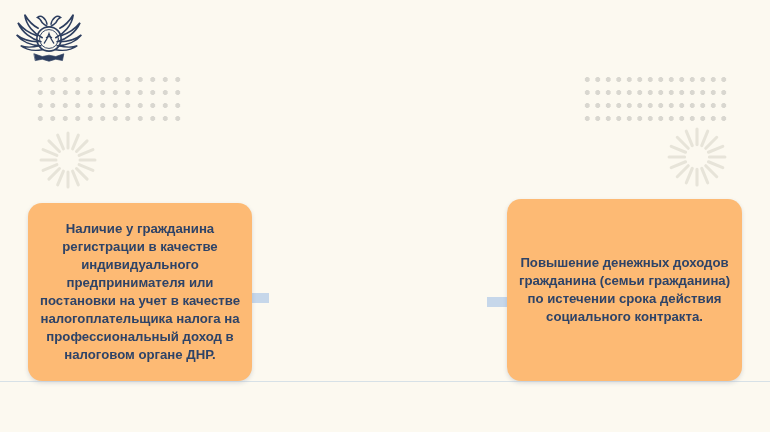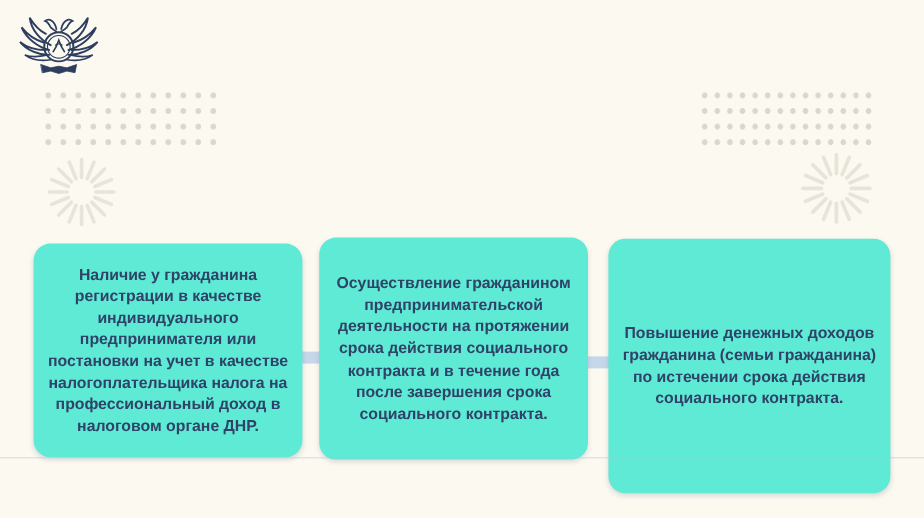--- a/index.html
+++ b/index.html
@@ -62,39 +62,39 @@
     text-align: center;
     font-size: 37px;
     font-weight: 800;
     letter-spacing: 0.5px;
     color: #253750;
   }
 
   
   .result-box {
     position: absolute;
-    background: #5eead4;
+    background: #fdba74;
     border-radius: 14px;
     box-shadow: 0 2px 4px rgba(60, 80, 110, 0.18);
     display: flex;
     align-items: center;
     justify-content: center;
     box-sizing: border-box;
     padding: 10px 8px;
   }
   .result-box .box-text {
     text-align: center;
     font-size: 13.2px;
     line-height: 1.37;
     font-weight: 700;
     color: #2e4367;
   }
   .box-1 { left: 28px;  top: 203px; width: 224px; height: 178px; }
   .box-2 { left: 266px; top: 198px; width: 224px; height: 185px; padding: 10px 6px; }
-  .box-3 { left: 507px; top: 199px; width: 235px; height: 212px; }
+  .box-3 { left: 507px; top: 199px; width: 235px; height: 182px; }
 
   
   .connector {
     position: absolute;
     height: 10px;
     background: #c6d7ea;
   }
   .connector-1 { left: 249px; top: 293px; width: 20px; }
   .connector-2 { left: 487px; top: 297px; width: 23px; }
 
@@ -181,22 +181,19 @@
     </g>
   </svg>
 
 
   <div class="connector connector-1"></div>
   <div class="connector connector-2"></div>
 
   <div class="result-box box-1">
     <span class="box-text">Наличие у гражданина регистрации в качестве индивидуального предпринимателя или постановки на учет в качестве налогоплательщика налога на профессиональный доход в налоговом органе ДНР.</span>
   </div>
-  <div class="result-box box-2">
-    <span class="box-text">Осуществление гражданином предпринимательской деятельности  на протяжении срока действия социального контракта и в течение года после завершения срока социального контракта.</span>
-  </div>
   <div class="result-box box-3">
     <span class="box-text">Повышение денежных доходов гражданина (семьи гражданина) по истечении срока действия социального контракта.</span>
   </div>
 
   <div class="baseline-rule"></div>
 
 </div>
 
 </body></html>

